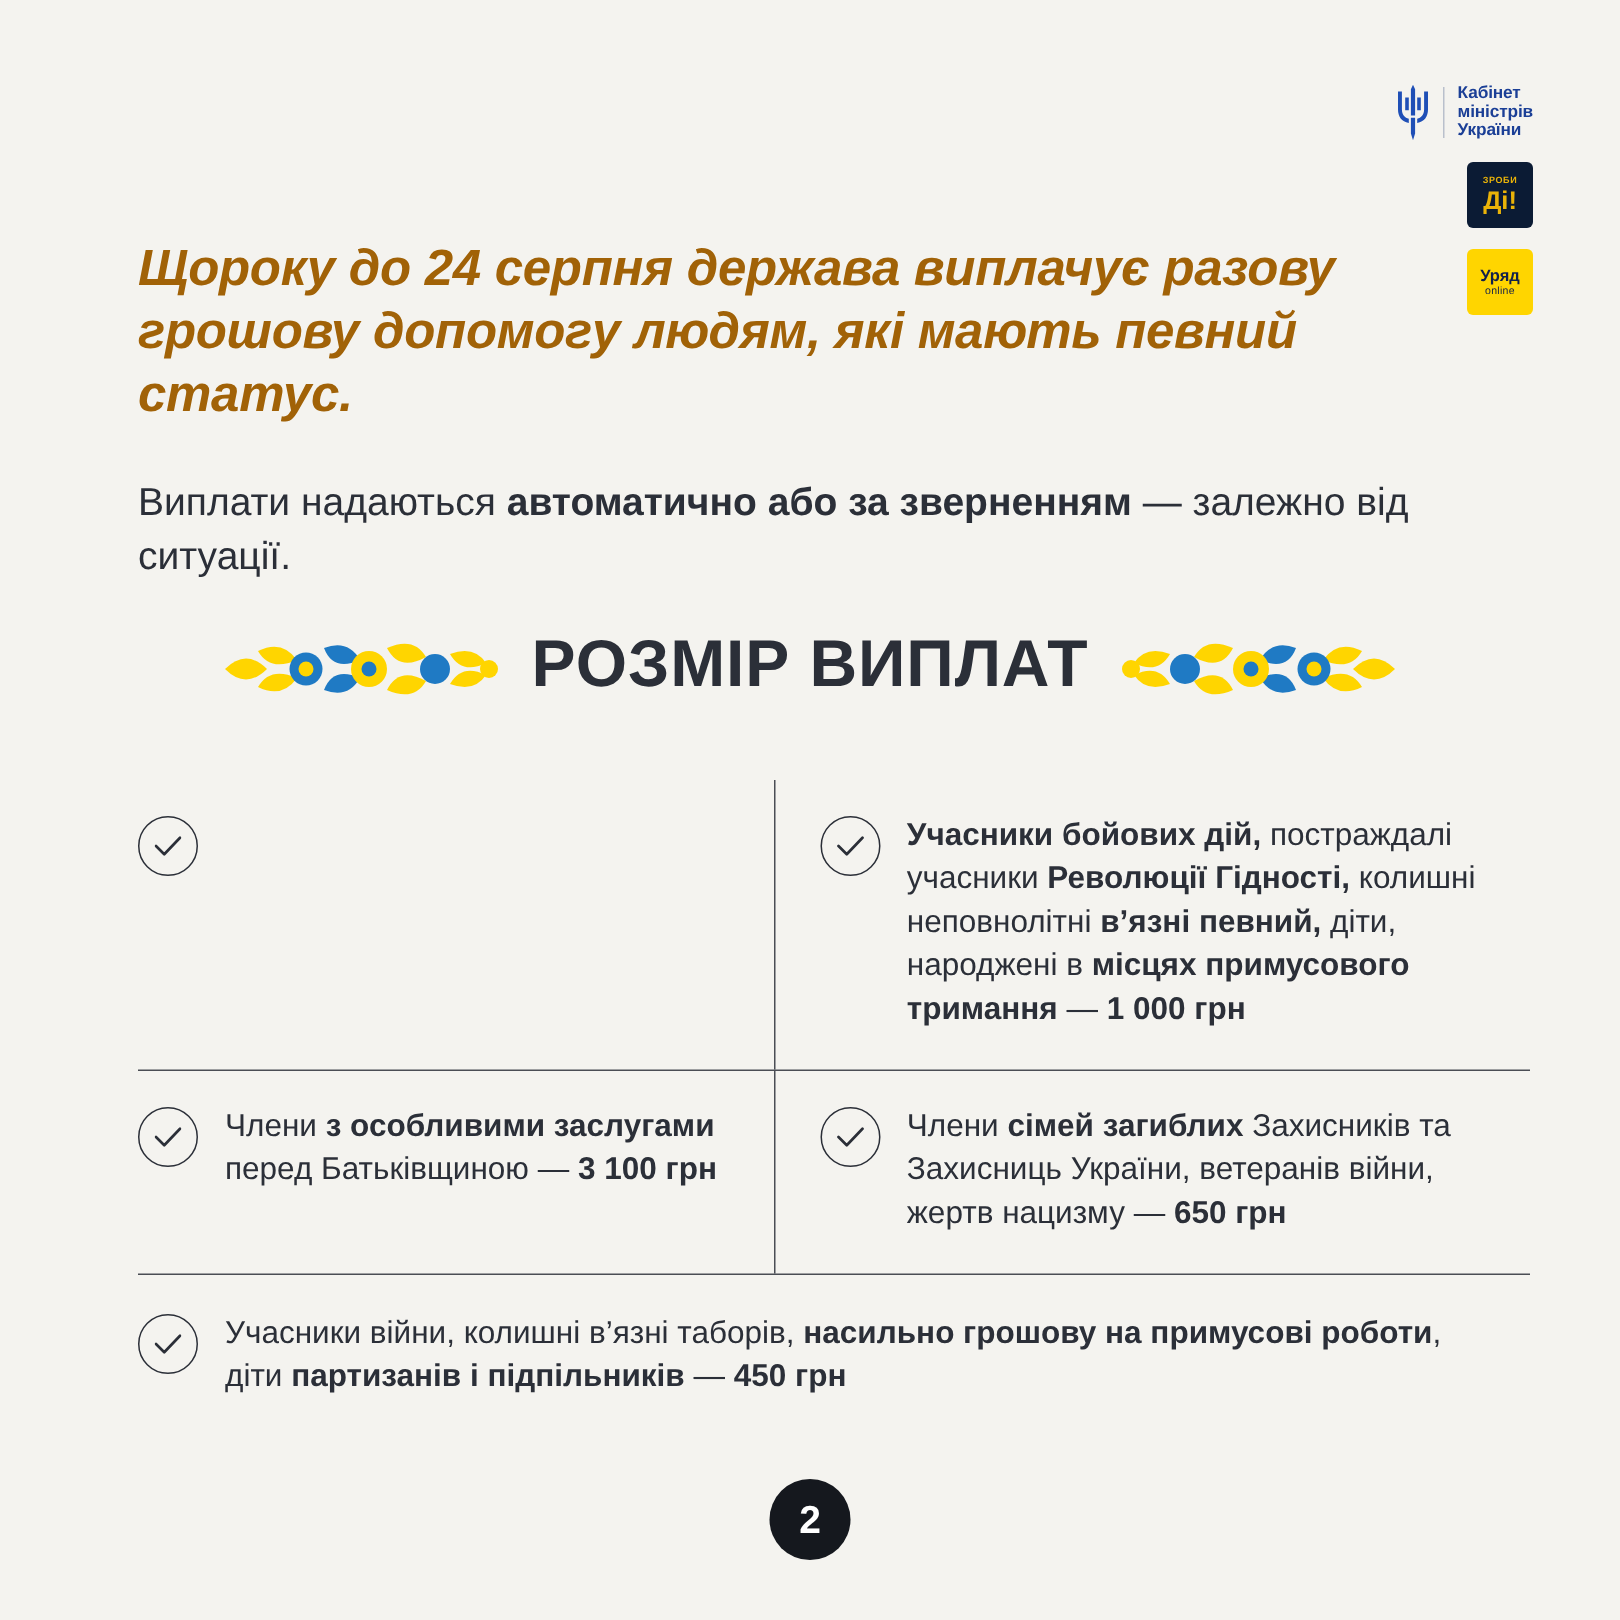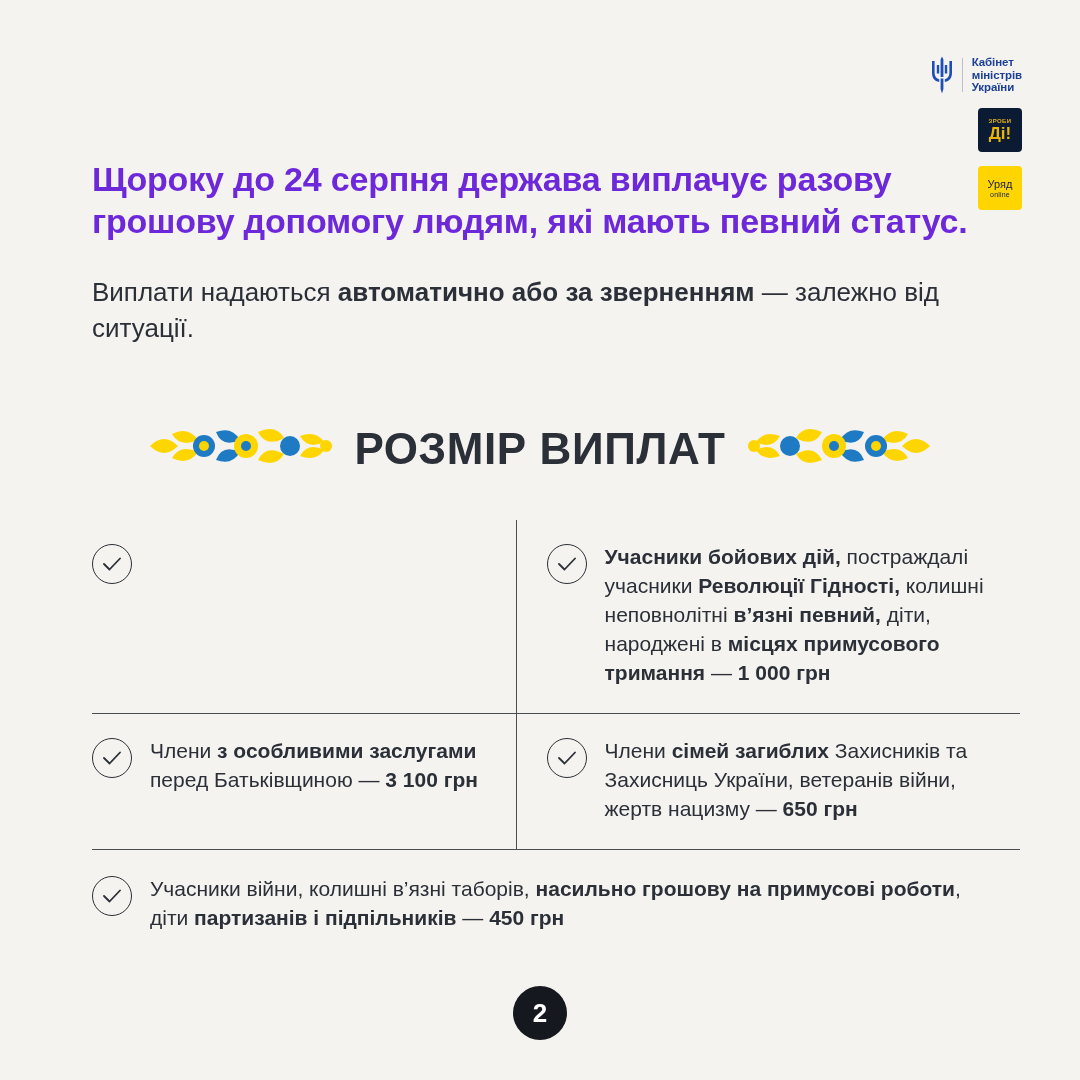--- a/index.html
+++ b/index.html
@@ -77,60 +77,61 @@
     background: #ffd500;
     border-radius: 4px;
     display: flex;
     flex-direction: column;
     align-items: center;
     justify-content: center;
     color: #12204a;
   }
   .uryad-badge .u1 {
     font-size: 11px;
-    font-weight: normal;
+    font-weight: bold;
     line-height: 12px;
   }
   .uryad-badge .u2 {
     font-size: 7px;
     line-height: 9px;
     letter-spacing: 0.2px;
   }
 
   
   .intro {
     position: absolute;
     top: 158px;
     left: 92px;
     width: 890px;
   }
   .lead {
     font-size: 34px;
     line-height: 42px;
     font-weight: bold;
-    color: #6d28d9;
+    color: #a16207;
     margin: 0;
     letter-spacing: -0.2px;
+    font-style: italic;
   }
   .sub {
     margin: 32px 0 0 0;
     font-size: 26px;
     line-height: 36px;
     color: #2b2f38;
   }
   .sub b { font-weight: bold; }
 
   
   .section-title-row {
     position: absolute;
     top: 418px;
     left: 0;
     width: 1080px;
     display: flex;
-    align-items: flex-end;
+    align-items: flex-start;
     justify-content: center;
     gap: 22px;
   }
   .section-title {
     font-size: 44px;
     font-weight: bold;
     letter-spacing: 0.6px;
     color: #2b2f38;
     white-space: nowrap;
   }

